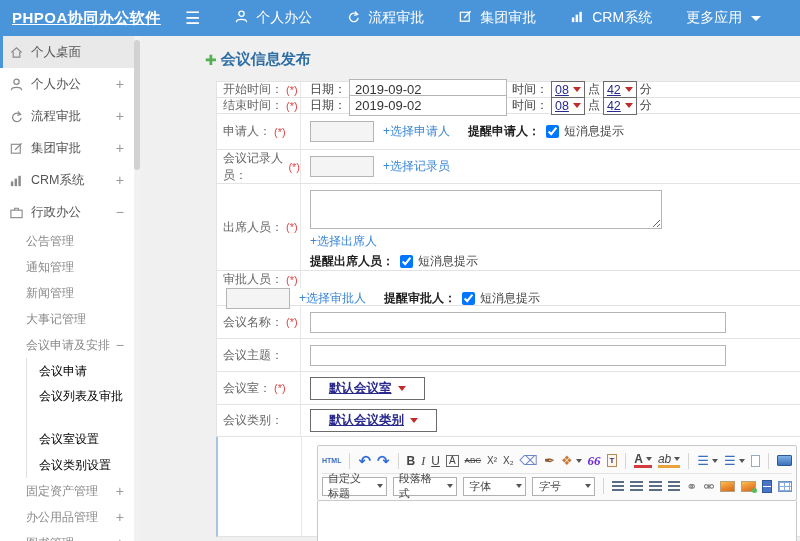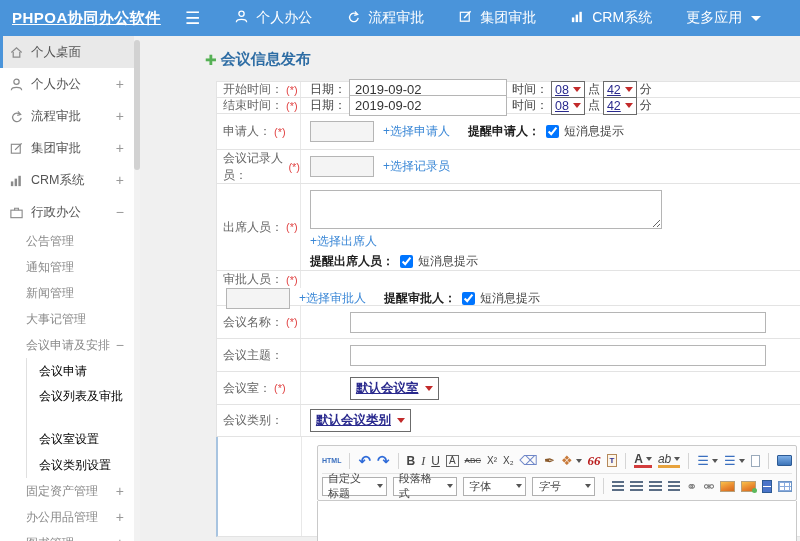--- a/index.html
+++ b/index.html
@@ -50,35 +50,35 @@
   .inp-small { width:64px; height:19px; background:#f4f4f4; border:1px solid #aaa; }
   .inp-long { width:416px; }
   textarea { border:1px solid #b5b5b5; width:352px; height:46px; resize:both; font-family:inherit; }
 
   .tsel { display:inline-flex; align-items:center; gap:4px; border:1px solid #6b6b6b; background:#fff;
     padding:1px 3px; margin:0 3px; cursor:pointer; }
   .tsel .tval { color:#2a2a8e; text-decoration:underline; font-size:12.5px; }
   .red-caret { width:0; height:0; border-left:4px solid transparent; border-right:4px solid transparent;
     border-top:5px solid #c22a2a; }
   .bsel { display:inline-flex; align-items:center; gap:6px; border:1px solid #6b6b6b; background:#fff;
-    padding:2px 5px; cursor:pointer; }
+    padding:2px 18px; cursor:pointer; }
   .bsel .tval { color:#2a2a8e; text-decoration:underline; font-size:12.5px; font-weight:bold; }
 
   .lnk { color:#3a87d6; font-size:12px; margin-left:9px; text-decoration:none; cursor:pointer; }
   .remind { font-weight:bold; color:#222; font-size:12px; }
   .sms { font-size:12px; color:#444; margin-left:2px; }
   input[type=checkbox] { width:13px; height:13px; margin:0 3px 0 6px; vertical-align:-2px; }
 
   
   .r-start,.r-end { height:16px; }
   .r-applicant { height:36px; }
   .r-recorder { height:34px; }
   .r-attendees { height:87px; }
   .r-approver { height:35px;flex-direction:column; }
-  .r-name,.r-subject,.r-room { height:33px;gap:40px; }
+  .r-name,.r-subject,.r-room { height:33px; }
   .r-category { height:32px; }
   .r-editor { height:100px; border-left:2px solid #a8c4e0; margin-left:-1px; }
   .r-attendees .ffield { flex-direction:column; align-items:flex-start; justify-content:center; padding-top:6px; }
   .att-link { margin:4px 0 3px 0; display:block; }
   .att-remind { display:flex; align-items:center; }
 
   
   .editor { margin:8px 0 0 6px; width:480px; }
   .etoolbar { border:1px solid #c9c9c9; border-radius:2px; background:#fbfbfb; padding:2px 4px; }
   .etb-row { display:flex; align-items:center; height:25px; gap:6px; }
@@ -88,21 +88,21 @@
   .tb-html { font-size:7px; font-weight:bold; color:#3a6fbf; border:0; }
   .tb-undo,.tb-redo { color:#2f6bd8; font-size:15px; font-weight:bold; }
   .tb-b { font-weight:bold; } .tb-i { font-style:italic; font-family:"Liberation Serif",serif; }
   .tb-u { text-decoration:underline; }
   .tb-boxa { border:1px solid #666; padding:0 2px; font-size:10px; }
   .tb-strike { font-size:8px; text-decoration:line-through; }
   .tb-script { font-size:10px; }
   .tb-eraser { color:#6f87c8; font-size:13px; }
   .tb-brush { color:#8a5a2b; font-size:13px; }
   .tb-palette { color:#c87a3a; font-size:13px; }
-  .tb-quote { color:#b91c1c; font-family:"Liberation Serif",serif; font-weight:bold; font-style:italic; font-size:13px; }
+  .tb-quote { color:#6d28d9; font-family:"Liberation Serif",serif; font-weight:bold; font-style:italic; font-size:13px; }
   .tb-fontcolor { font-weight:bold; border-bottom:3px solid #d23c3c; padding-bottom:0; }
   .tb-highlight { font-style:italic; border-bottom:3px solid #e8a33d; }
   .tb-list { color:#3a6fbf; font-size:13px; }
   .gray-caret { width:0; height:0; border-left:3px solid transparent; border-right:3px solid transparent;
     border-top:4px solid #555; margin-left:3px; }
   .mini-clip { width:11px; height:13px; border:1px solid #b5895a; background:#fdf6ea; color:#2a2a8e;
     font-size:8px; font-weight:bold; display:inline-flex; align-items:center; justify-content:center; }
   .mini-page { width:10px; height:12px; border:1px solid #9aaabb; background:#fff; }
   .mini-monitor { width:15px; height:11px; border:1px solid #2d5a94; border-radius:1px;
     background:linear-gradient(#7fb0e8,#3c74b8); }

